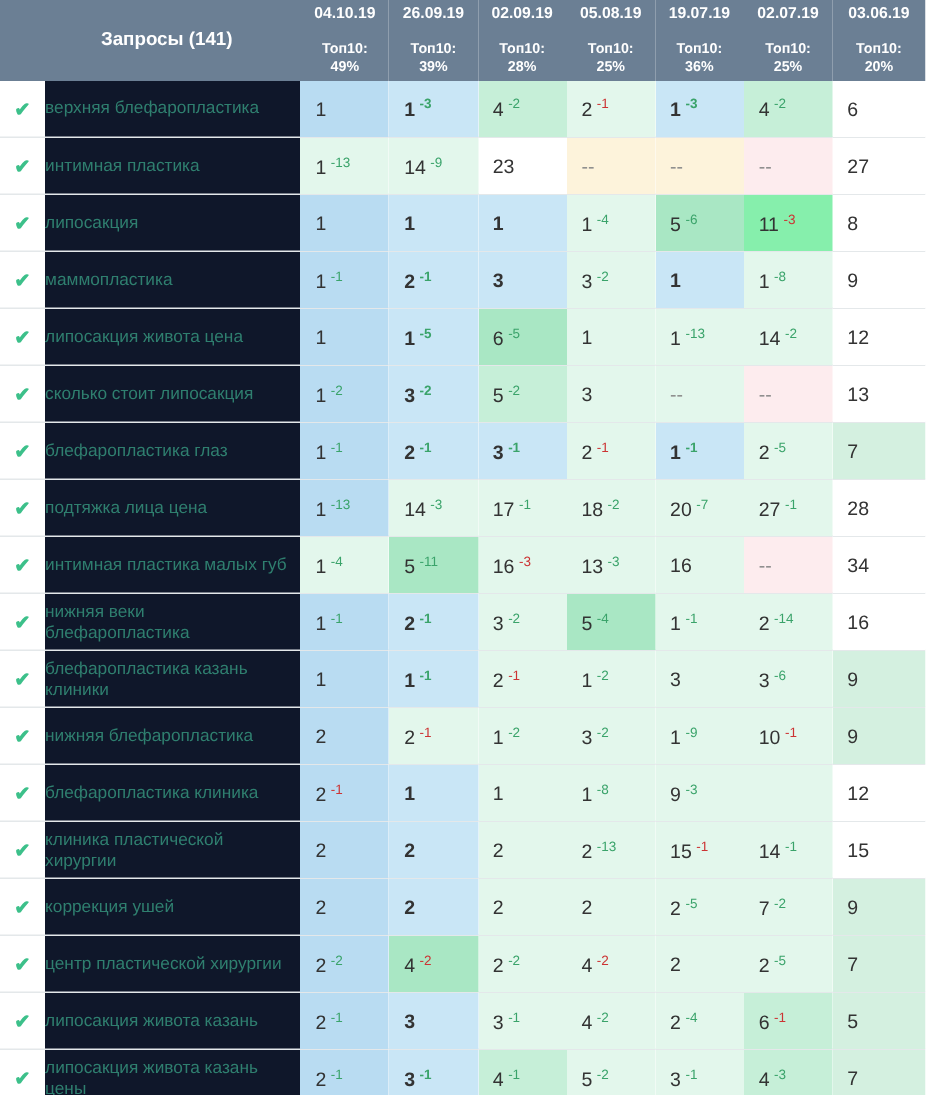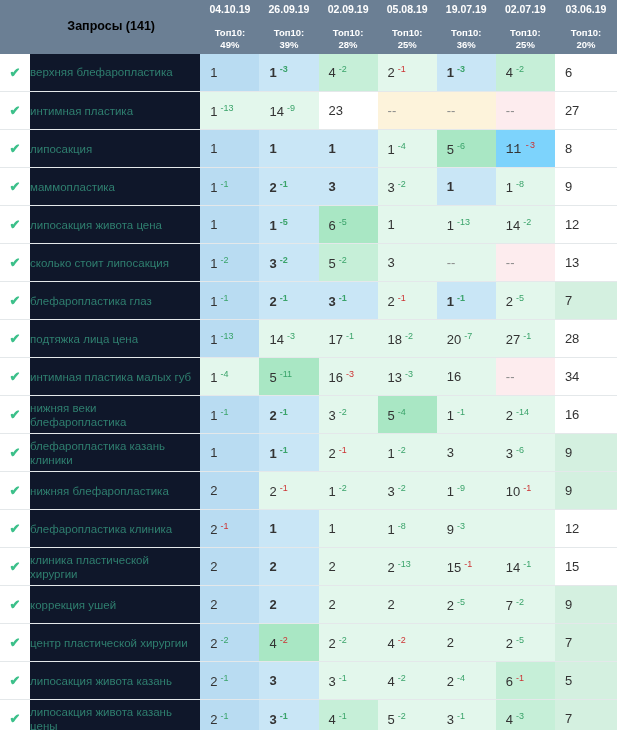--- a/index.html
+++ b/index.html
@@ -2,42 +2,42 @@
 <html><head>
 <meta charset="utf-8">
 <style>
   html,body{margin:0;padding:0;background:#ffffff;}
   body{font-family:"Liberation Sans", sans-serif;font-size:12px;color:#333;}
   #wrap{width:617px;height:730px;overflow:hidden;position:relative;}
   table{border-collapse:collapse;width:617px;table-layout:fixed;}
   th,td{padding:0;margin:0;}
   
   thead th{background:#6b7f94;color:#fff;font-size:11px;font-weight:bold;text-align:center;vertical-align:middle;height:30px;padding:3px 6px;line-height:1.25;}
-  thead th.first{background:#6b7f94;color:#000000;font-size:12.5px;padding-left:28px;}
+  thead th.first{background:#6b7f94;color:#ffffff;font-size:12.5px;padding-left:28px;}
   thead th.datecol{color:#ffffff;}
   thead th .d1{display:block;font-size:10.5px;font-weight:bold;letter-spacing:0;}
   thead th .d2{display:block;font-size:9.5px;font-weight:bold;margin-top:11px;}
   
   tbody tr{height:38px;}
   td{border-bottom:1px solid #e4e8ea;font-size:12px;vertical-align:middle;}
   td.check{width:30px;text-align:center;color:#3cc08a;font-size:13px;font-weight:bold;border-bottom:1px solid #e4e8ea;background:#fff;}
   td.kw{color:#2f7f6f;font-size:11.5px;line-height:1.25;padding-right:8px;background:#0f172a;}
   td.num{text-align:left;padding-left:10px;font-size:13px;color:#333;position:relative;}
   .delta{font-size:9px;vertical-align:super;margin-left:3px;}
   .up{color:#cc3333;}
   .dn{color:#3aa36a;}
   .dash{color:#8a8a8a;font-size:13px;}
   
   .cBlue{background:#b9dcf2;}
   .cBlue2{background:#c9e6f6;font-weight:bold;}
   .cGreen{background:#a9e7c4;}
   .cGreen2{background:#c6efd8;}
   .cGreenS{background:#e3f7ec;}
   .cMint{background:#d4f0e0;}
-  .cPink{background:#7dd3fc;font-family:Liberation Mono, monospace;}
+  .cPink{background:#86efac;}
   .cPinkL{background:#fdecee;}
   .cCream{background:#fdf3db;}
   .cWhite{background:#ffffff;}
   .last{font-size:13px;color:#333;}
   col.c0{width:30px;}col.c1{width:170px;}
   col.cd{width:59px;}
   col.clast{width:62px;}
 </style>
 </head>
 <body>

